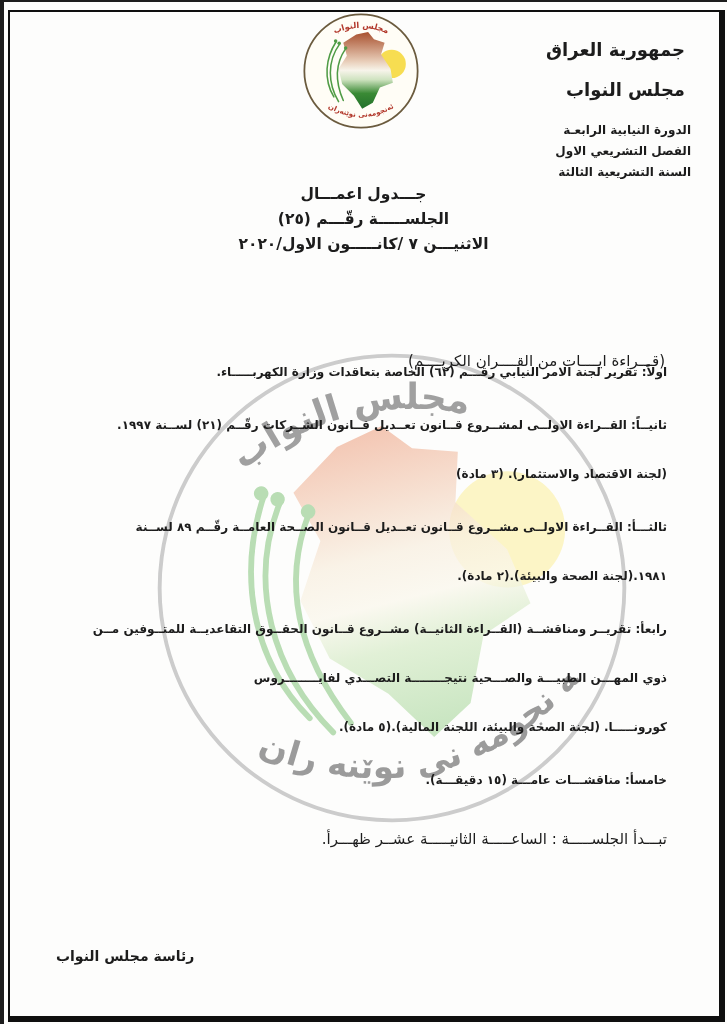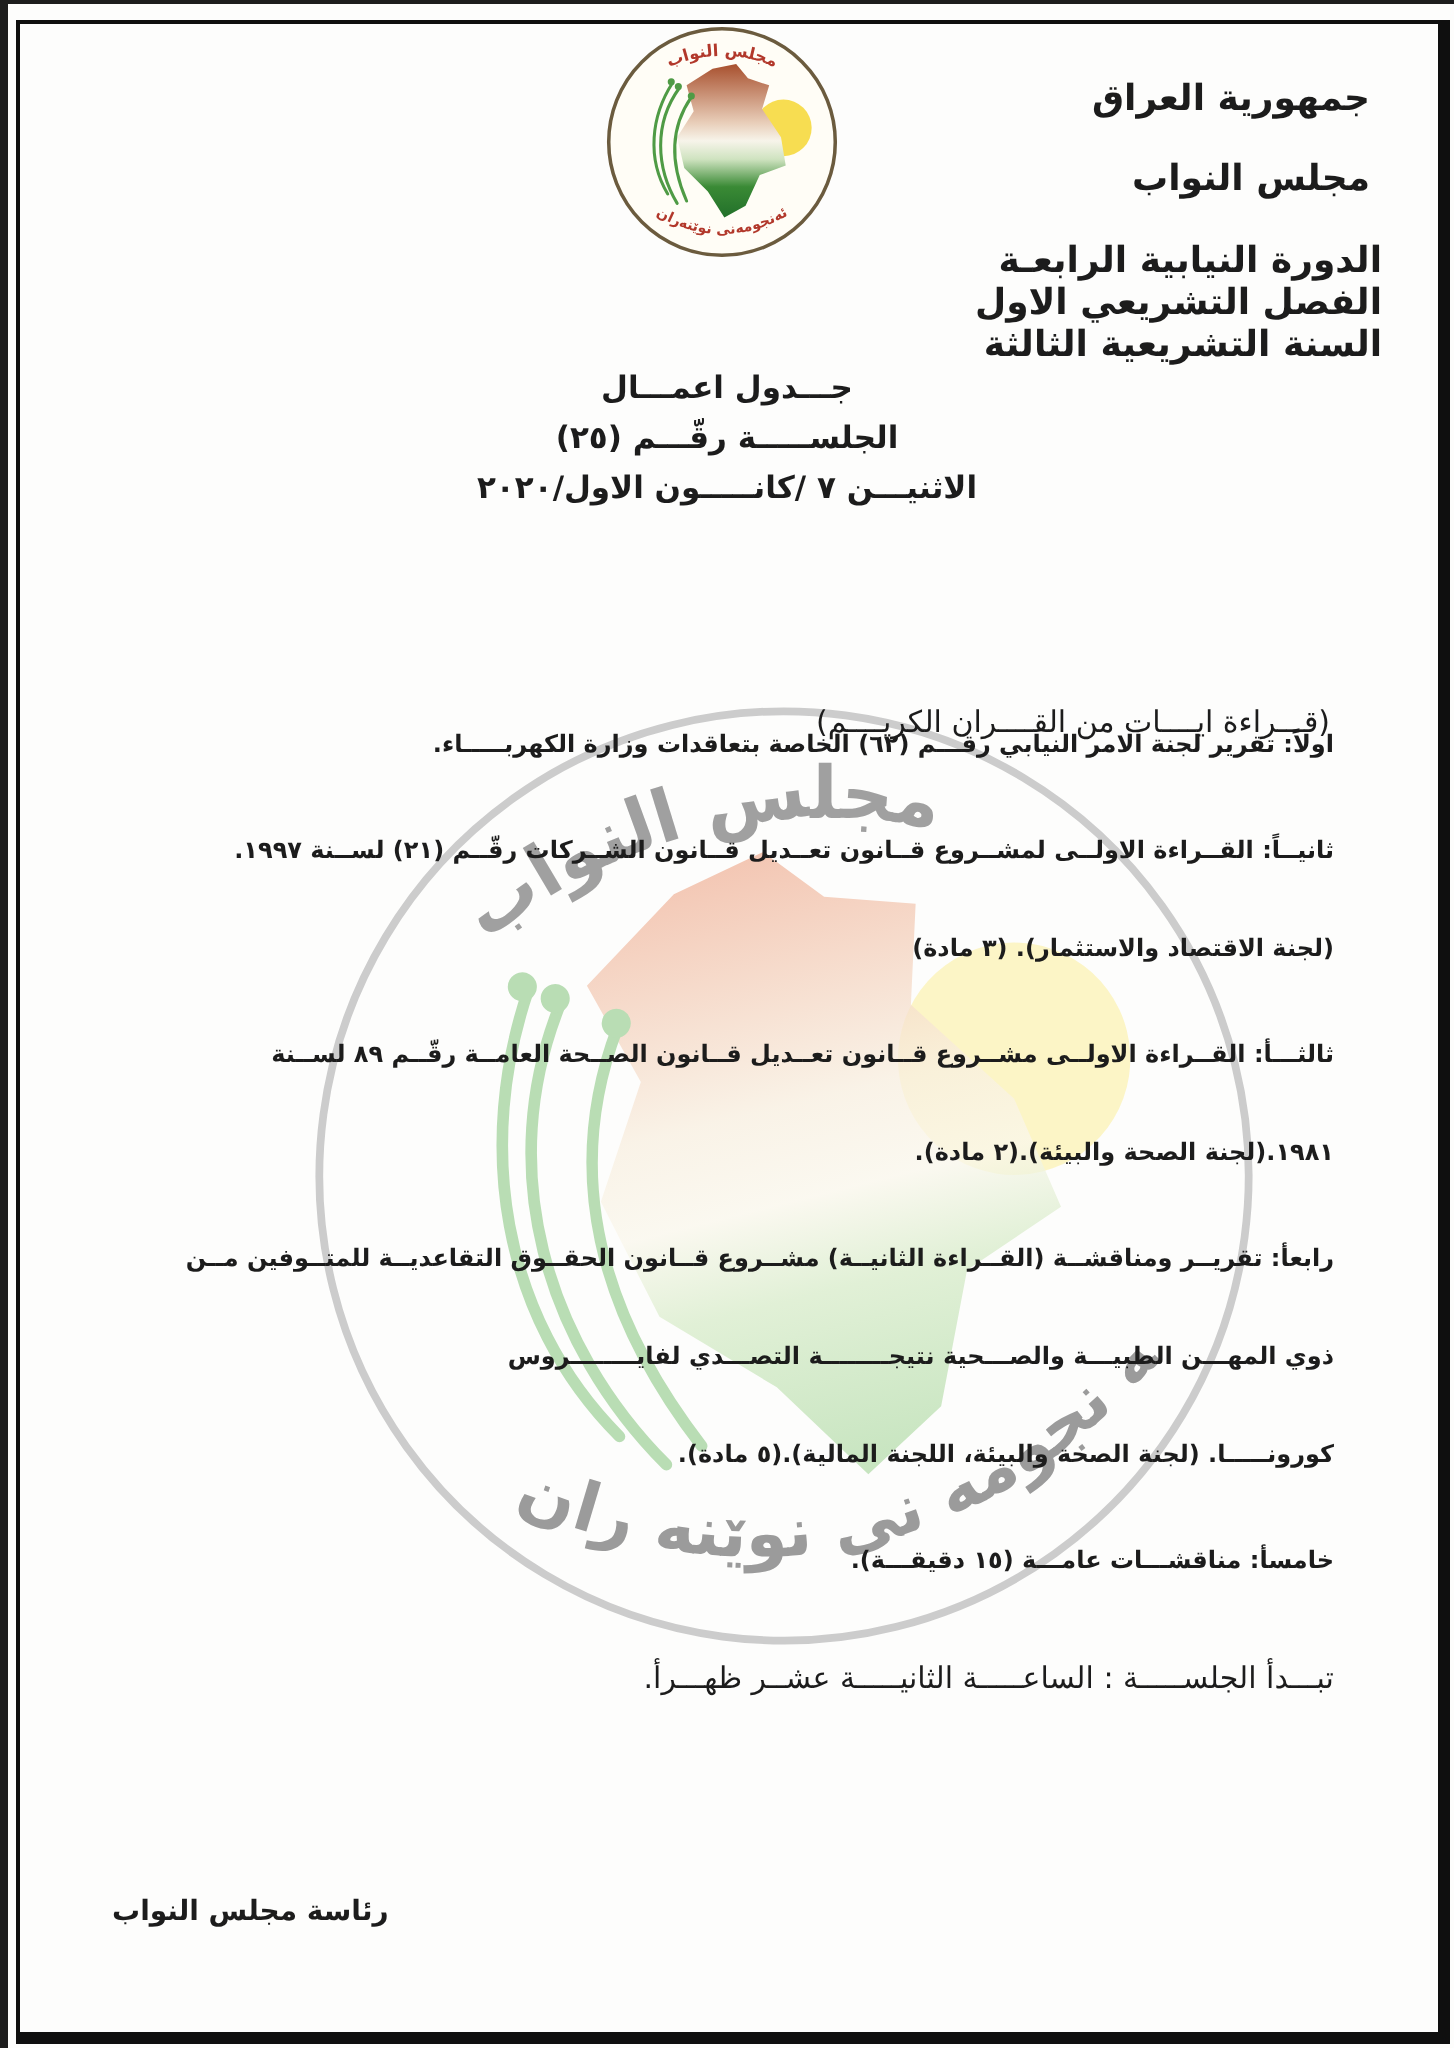--- a/index.html
+++ b/index.html
@@ -21,21 +21,21 @@
     pointer-events:none;z-index:3;
   }
   
   .kurdish-block{position:absolute;left:52px;top:26px;width:215px;text-align:center;
     font-weight:bold;font-size:17px;line-height:40px;z-index:2;}
   .arabic-block{position:absolute;right:42px;top:30px;width:215px;
     font-weight:bold;font-size:18px;line-height:40px;z-index:2;}
   .emblem{position:absolute;left:302px;top:12px;width:118px;height:118px;z-index:2;}
   
   .session-block{position:absolute;right:36px;top:120px;text-align:right;
-    font-weight:bold;font-size:18px;line-height:21px;z-index:2;}
+    font-weight:bold;font-size:12px;line-height:21px;z-index:2;}
   
   .title-block{position:absolute;left:0;right:0;top:182px;text-align:center;
     font-weight:bold;font-size:15.5px;line-height:25px;z-index:2;}
   .quran-line{position:absolute;right:62px;top:308px;font-weight:normal;font-size:15px;z-index:2;margin-top:44px;}
   
   .agenda{position:absolute;right:60px;left:60px;top:342px;font-weight:bold;
     font-size:12px;z-index:2;}
   .agenda-item{margin-bottom:16px;}
   .line{line-height:37px;white-space:nowrap;}
   .line.right{text-align:right;}

